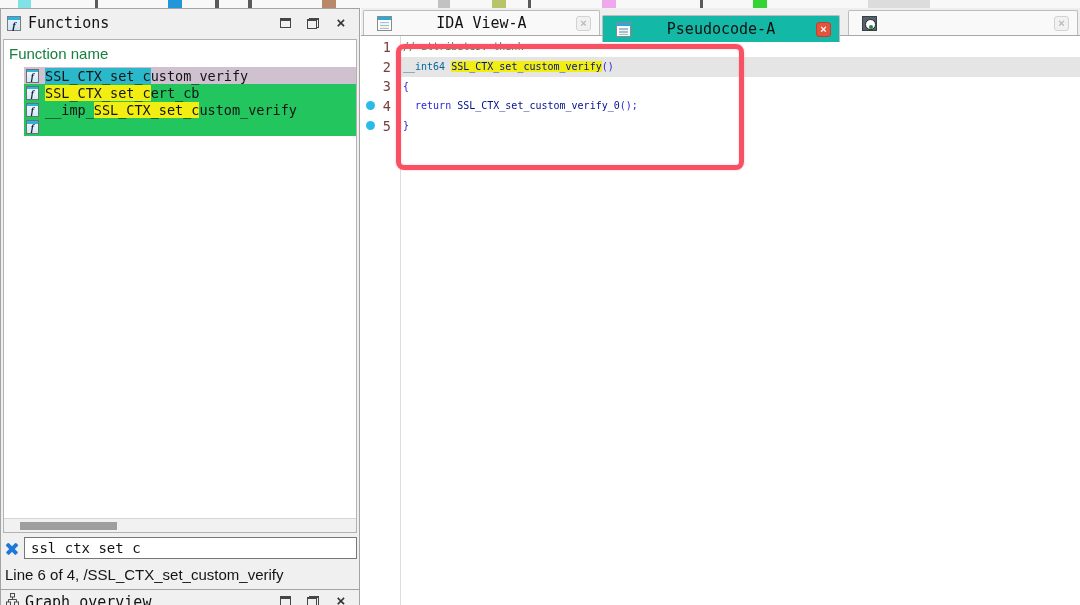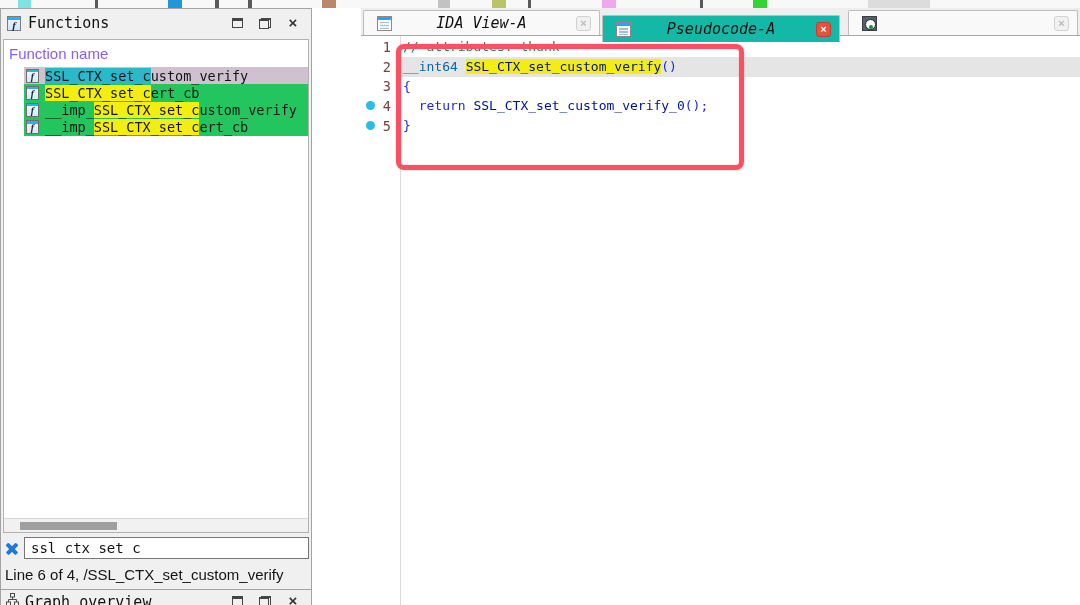--- a/index.html
+++ b/index.html
@@ -4,21 +4,21 @@
 <style>
   * { margin:0; padding:0; box-sizing:border-box; }
   html,body { width:1080px; height:605px; overflow:hidden; background:#ffffff;
               font-family:"Liberation Sans","DejaVu Sans",sans-serif; }
 
   
   #toolbar-strip { position:absolute; left:0; top:0; width:1080px; height:8px; background:#f8f8f8; }
   .chip { position:absolute; top:0; height:8px; }
 
   
-  #functions-panel { position:absolute; left:0; top:8px; width:312px; height:597px;
+  #functions-panel { position:absolute; left:0; top:8px; width:360px; height:597px;
                      background:#f0f0f0; border:1px solid #a3a3a3; }
   .titlebar { position:absolute; left:0; top:0; right:0; height:28px; display:flex;
               align-items:center; padding:0 10px 0 6px; background:#f0f0f0; }
   .titlebar .ttl { font-family:"DejaVu Sans Mono","Liberation Mono",monospace; font-size:15px;
                    color:#111; margin-left:7px; flex:0 0 auto; }
   .tb-spacer { flex:1; }
   .tb-btn { width:16px; height:16px; margin-left:12px; display:flex; align-items:center;
             justify-content:center; cursor:default; }
   .ico-max { width:11px; height:10px; border:1px solid #454545; border-top-width:3px; }
   .ico-restore { position:relative; width:12px; height:11px; }
@@ -30,21 +30,21 @@
 
   .func-icon { width:14px; height:15px; border:1px solid #7c7c7c; background:linear-gradient(#eaf5fd,#cfe6f5);
                position:relative; flex:0 0 auto; }
   .func-icon::before { content:""; position:absolute; left:0; top:0; right:0; height:3px; background:#2ab4e2; }
   .func-icon::after { content:"f"; position:absolute; left:0; right:0; top:2px; text-align:center;
                font-family:"Liberation Serif","DejaVu Serif",serif; font-style:italic; font-weight:bold;
                font-size:11px; color:#16283c; }
 
   #func-listbox { position:absolute; left:2px; right:2px; top:30px; height:494px;
                   background:#ffffff; border:1px solid #b2b2b2; overflow:hidden; }
-  #func-header { height:27px; padding:5px 0 0 5px; font-size:15px; color:#8b5cf6; background:#fff;border-radius:13px; }
+  #func-header { height:27px; padding:5px 0 0 5px; font-size:15px; color:#15803d; background:#fff;border-radius:13px; }
   .frow { height:17.2px; margin-left:20px; display:flex; align-items:center; background:#22c55e; }
   .frow.selected { background:#cfc1cf; }
   .frow .ficon { width:13px; height:14px; margin-left:2px; margin-right:6px; border:1px solid #6f6f6f;
                  background:linear-gradient(#f3fafe,#d5e9f6); position:relative; flex:0 0 auto; }
   .frow .ficon::before { content:""; position:absolute; left:0; top:0; right:0; height:2.5px; background:#2ab4e2; }
   .frow .ficon::after { content:"f"; position:absolute; left:0; right:0; top:1px; text-align:center;
                  font-family:"Liberation Serif","DejaVu Serif",serif; font-style:italic; font-weight:bold;
                  font-size:10px; color:#16283c; }
   .frow .nm { font-family:"DejaVu Sans Mono","Liberation Mono",monospace; font-size:13.5px;
               color:#141414; white-space:pre; }
@@ -74,21 +74,21 @@
                     color:#111; margin-left:6px; }
 
   
   #editor { position:absolute; left:361px; top:8px; width:719px; height:597px; background:#ffffff; }
   #tabbar { position:absolute; left:0; top:0; right:0; height:28px; background:#eeeeee;
             border-bottom:1px solid #a8a8a8; }
   .tab { position:absolute; top:2px; height:25px; background:#f9f9f9; border:1px solid #bdbdbd;
          border-bottom:none; display:flex; align-items:center; border-radius:2px 2px 0 0; }
   .tab.active { top:7px; height:27px; background:#14b8a6; z-index:2; }
   .tab .lbl { position:absolute; left:0; right:0; text-align:center;
-              font-family:"DejaVu Sans Mono","Liberation Mono",monospace; font-size:15px; color:#111;font-style:italic; }
+              font-family:"DejaVu Sans Mono","Liberation Mono",monospace; font-size:15px; color:#111; }
   .view-icon { position:absolute; left:13px; width:15px; height:15px; border:1px solid #8a8a8a;
                background:#fff; z-index:1; }
   .view-icon::before { content:""; position:absolute; left:0; right:0; top:0; height:3.5px; background:#29a8dc; }
   .view-icon::after { content:""; position:absolute; left:2px; right:2px; top:5px; bottom:1px;
                background:repeating-linear-gradient(180deg,#a9bfcc 0 1.5px,#eef3f6 1.5px 3px); }
   .hex-icon { position:absolute; left:13px; width:15px; height:15px; border:1px solid #3a3f46;
               background:#58606a; z-index:1; }
   .hex-icon::before { content:""; position:absolute; left:2px; top:2px; width:9px; height:9px;
               border-radius:50%; background:#ffffff; border:1.5px solid #23262b; }
   .hex-icon::after { content:""; position:absolute; left:5.5px; top:8px; width:4px; height:4px;
@@ -98,21 +98,21 @@
                font-weight:bold; text-align:center; line-height:13px; z-index:1; }
   .tab-close.hot { background:#e4533d; border-color:#c3402c; color:#ffffff; }
 
   #codearea { position:absolute; left:0; top:28px; right:0; bottom:0; background:#fff; overflow:hidden; }
   #gutter-line { position:absolute; left:39px; top:0; bottom:0; width:1px; background:#dcdcdc; }
   #curline-band { position:absolute; left:39px; right:0; top:20.5px; height:20px; background:#e5e5e5; }
   .cl { position:absolute; left:0; right:0; height:19.7px; display:flex; align-items:center; z-index:1; }
   .cl .num { width:36px; text-align:right; padding-right:6px;
              font-family:"DejaVu Sans Mono","Liberation Mono",monospace; font-size:13.5px; color:#7a3d3d; }
   .cl .code { margin-left:6px; font-family:"DejaVu Sans Mono","Liberation Mono",monospace;
-              font-size:13px; white-space:pre; }
+              font-size:10px; white-space:pre; }
   .c-comment { color:#0c9045; }
   .c-type { color:#0369a1; }
   .c-kw { color:#2727d8;text-align:center; }
   .c-name { color:#00118c; }
   .c-punct { color:#2727d8; }
   .hl-yellow { background:#f2ee11; }
   .bp-dot { position:absolute; left:5px; width:9px; height:9px; border-radius:50%;
             background:#2abbe9; z-index:2; }
 
   
@@ -165,21 +165,20 @@
     <div class="frow">
       <span class="ficon"></span>
       <span class="nm"><span class="seg-pre"></span><span class="seg-match">SSL_CTX_set_c</span><span class="seg-post">ert_cb</span></span>
     </div>
     <div class="frow">
       <span class="ficon"></span>
       <span class="nm"><span class="seg-pre">__imp_</span><span class="seg-match">SSL_CTX_set_c</span><span class="seg-post">ustom_verify</span></span>
     </div>
     <div class="frow">
       <span class="ficon"></span>
-      <span class="nm"><span class="seg-pre">__imp_</span><span class="seg-match">SSL_CTX_set_c</span><span class="seg-post">ert_cb</span></span>
     </div>
 
     <div id="func-hscroll">
       <div id="func-hthumb"></div>
     </div>
   </div>
 
   <div id="filter-row">
     <span id="filter-clear"></span>
     <input id="filter-input" readonly="" value="ssl_ctx_set_c" style="">

